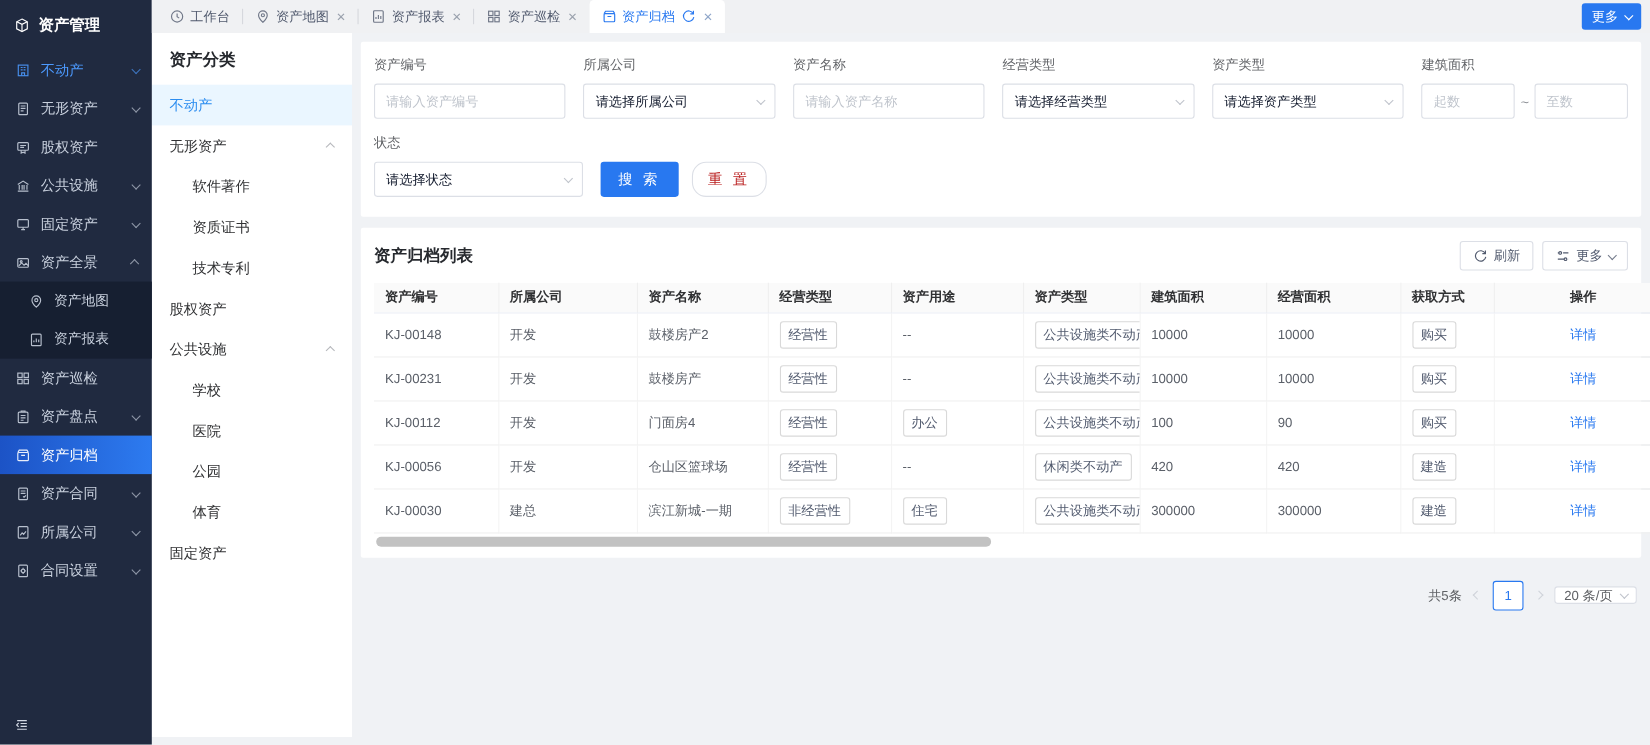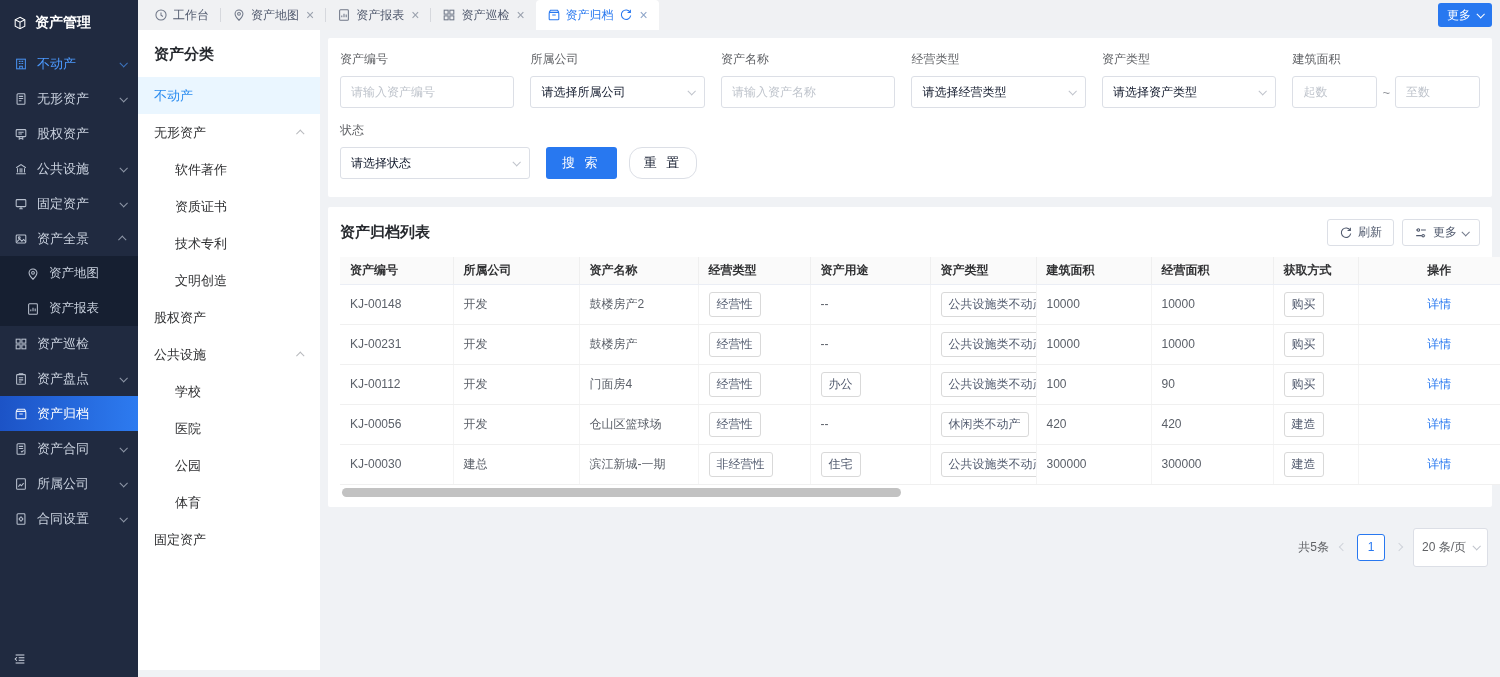--- a/index.html
+++ b/index.html
@@ -65,21 +65,21 @@
   .ctl { height:32px; border:1px solid #dcdfe6; border-radius:3px; background:#fff; display:flex; align-items:center; padding:0 10px; font-size:12px; }
   input.ctl { width:100%; outline:none; color:#a21caf; font-family:inherit; }
   input.ctl::placeholder { color:#bfc4cc; }
   .select-ctl { justify-content:space-between; color:#0f172a; cursor:pointer; }
   .select-ctl .chev { color:#c0c4cc; opacity:1; }
   .range-wrap { display:flex; align-items:center; gap:5px; }
   .range-wrap input.ctl { width:85px; }
   .range-sep { color:#909399; }
   .btns { display:flex; align-items:flex-end; gap:12px; padding-bottom:0; }
   .btn-primary { height:32px; padding:0 16px; background:#2878f0; color:#fff; border:none; border-radius:3px; font-size:13px; cursor:pointer; font-family:inherit; letter-spacing:3px; }
-  .btn-plain { height:32px; padding:0 14px; background:#fff; color:#0f172a; border:1px solid #dcdfe6; border-radius:13px; font-size:13px; cursor:pointer; font-family:inherit; letter-spacing:3px; }
+  .btn-plain { height:32px; padding:0 14px; background:#fff; color:#b91c1c; border:1px solid #dcdfe6; border-radius:13px; font-size:13px; cursor:pointer; font-family:inherit; letter-spacing:3px; }
 
   .list-card { padding:12px 12px 10px; }
   .list-head { display:flex; align-items:center; justify-content:space-between; margin-bottom:11px; }
   .list-title { font-size:15px; font-weight:bold; color:#26292e; }
   .list-actions { display:flex; gap:8px; }
   .tool-btn { height:27px; border:1px solid #dcdfe6; background:#fff; border-radius:3px; font-size:12px; color:#515a6e; display:flex; align-items:center; gap:5px; padding:0 11px; cursor:pointer; font-family:inherit; }
   .tool-btn .ic { display:flex; color:#515a6e; }
   .tool-btn .chev { opacity:.8; }
 
   table { width:100%; border-collapse:collapse; table-layout:fixed; }
@@ -87,21 +87,21 @@
   tbody td { height:40px; padding:0 10px; font-size:12px; color:#5b6069; border-right:1px solid #f4f4f4; border-bottom:1px solid #f0f0f0; background:#fff; white-space:nowrap; overflow:hidden; }
   th.op-col, td.op-col { text-align:center; border-right:none; border-left:1px solid #e9e9e9; box-shadow:-7px 0 7px -7px rgba(0,0,0,.15); }
   .tag { display:inline-block; border:1px solid #d9d9d9; background:#fff; border-radius:3px; padding:3px 7px; font-size:12px; color:#515a6e; }
   .dlink { color:#2878f0; cursor:pointer; font-size:12px; text-decoration:none; }
   .hscroll { margin-top:3px; height:9px; position:relative; }
   .hscroll .thumb { position:absolute; left:2px; top:0; width:49%; height:9px; background:#c2c2c2; border-radius:5px; cursor:pointer; }
 
   .pagination { display:flex; justify-content:flex-end; align-items:center; gap:10px; padding:11px 4px 0; font-size:12px; color:#606266; }
   .pg-chev { color:#bfc4cc; display:flex; cursor:pointer; padding:0 1px; }
   .page-box { width:28px; height:27px; border:1px solid #2878f0; color:#2878f0; display:flex; align-items:center; justify-content:center; border-radius:3px; background:#fff; cursor:pointer; }
-  .size-select { height:39px; border:1px solid #dcdfe6; border-radius:3px; background:#fff; display:flex; align-items:center; gap:7px; padding:0 8px; color:#606266; cursor:pointer; }
+  .size-select { height:16px; border:1px solid #dcdfe6; border-radius:3px; background:#fff; display:flex; align-items:center; gap:7px; padding:0 8px; color:#606266; cursor:pointer; }
   .size-select .chev { color:#c0c4cc; opacity:1; }
 </style>
 </head>
 <body>
 
 <div class="app">
 
   <aside class="sidebar">
     <div class="logo">
       <span class="ic">
@@ -346,23 +346,20 @@
               <span class="chev up"></span>
             </div>
             <div class="cat-item sub">
               <span>软件著作</span>
             </div>
             <div class="cat-item sub">
               <span>资质证书</span>
             </div>
             <div class="cat-item sub">
               <span>技术专利</span>
-            </div>
-            <div class="cat-item sub">
-              <span>文明创造</span>
             </div>
             <div class="cat-item">
               <span>股权资产</span>
             </div>
             <div class="cat-item">
               <span>公共设施</span>
               <span class="chev up"></span>
             </div>
             <div class="cat-item sub">
               <span>学校</span>

